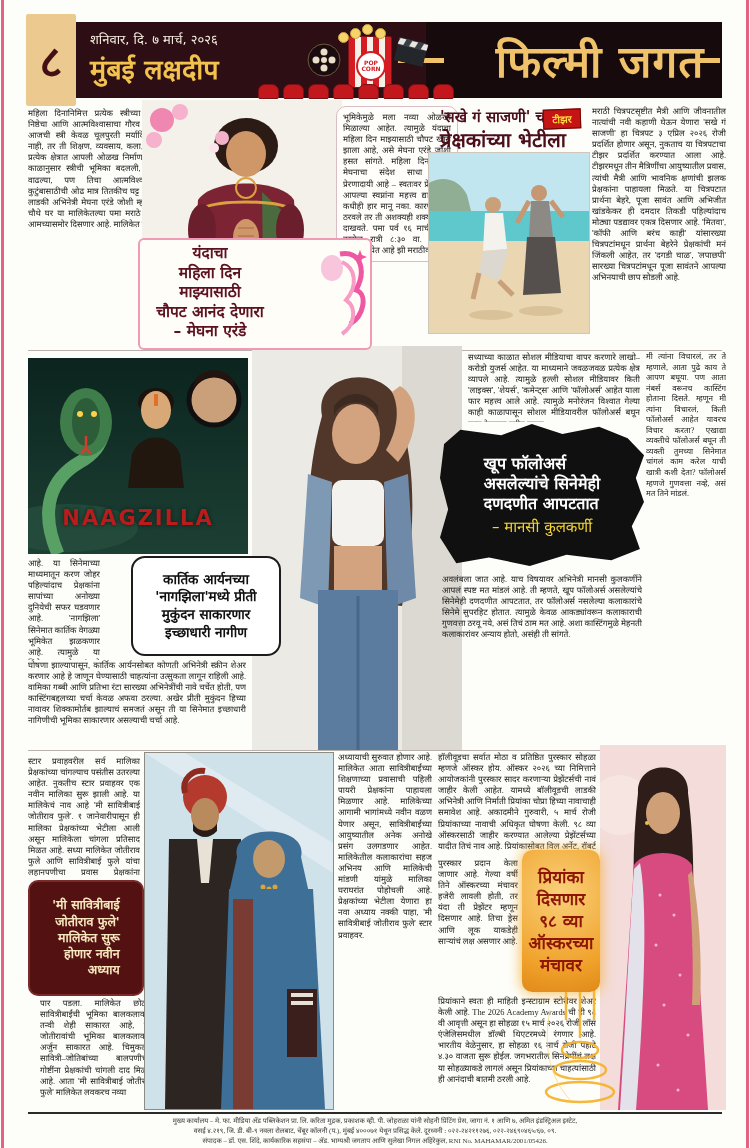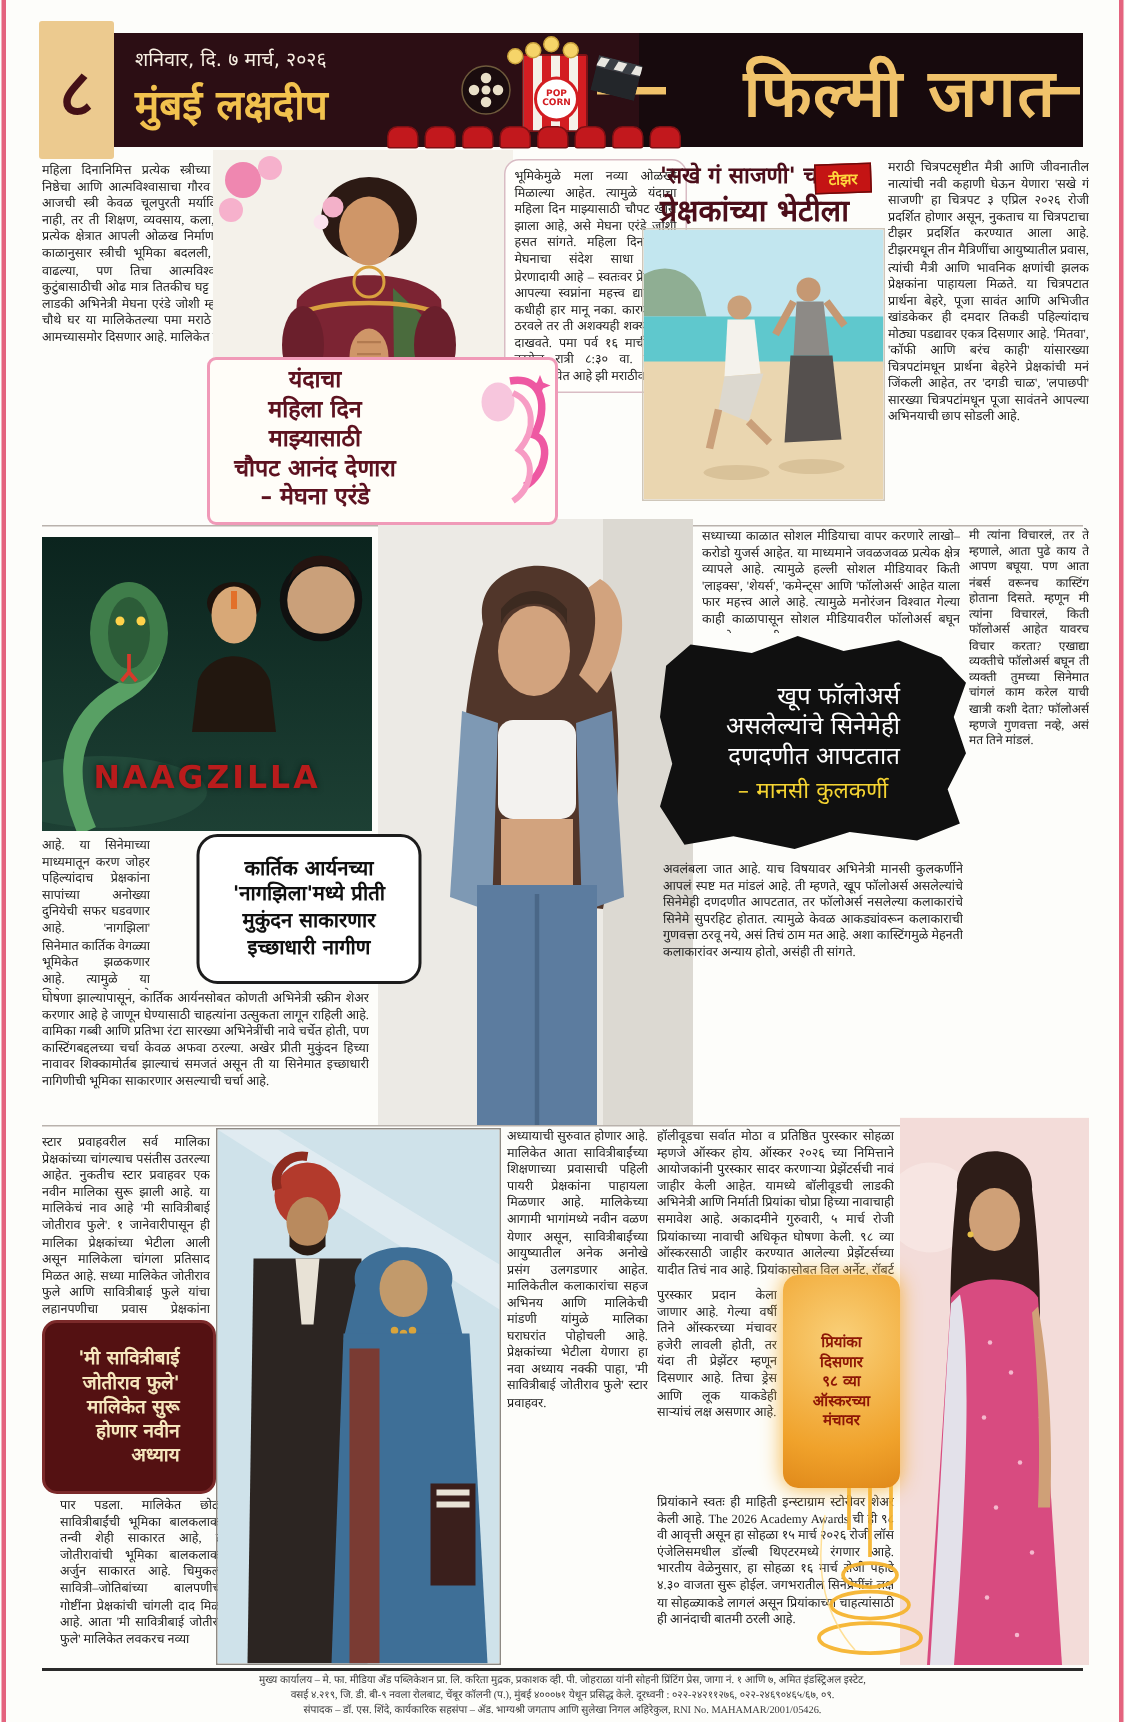--- a/index.html
+++ b/index.html
@@ -44,31 +44,31 @@
          color:#ffd83d;font-family:"DejaVu Sans",sans-serif;font-weight:bold;font-size:10px;
          display:flex;align-items:center;justify-content:center;transform:rotate(-2deg);}
   
   #h3box{position:absolute;left:104px;top:556px;width:146px;height:96px;background:#fff;border:2.5px solid #1c1c1c;
          border-radius:14px;z-index:5;display:flex;align-items:center;justify-content:center;margin-left:27px;}
   #h3text{font-family:"DejaVu Sans",sans-serif;font-weight:bold;font-size:13.5px;line-height:1.3;color:#101010;text-align:center;}
   
   #h4shape{position:absolute;left:440px;top:424px;width:204px;height:142px;background:#101010;z-index:5;
          clip-path:polygon(2% 14%,10% 4%,30% 8%,45% 0%,60% 7%,78% 2%,92% 10%,100% 22%,96% 38%,100% 55%,94% 72%,98% 88%,84% 96%,62% 92%,44% 100%,24% 94%,8% 98%,0% 80%,4% 60%,0% 38%);
          display:flex;flex-direction:column;align-items:center;justify-content:center;}
-  #h4text{font-family:"DejaVu Sans",sans-serif;font-weight:normal;font-size:16px;line-height:1.25;color:#fff;text-align:right;}
+  #h4text{font-family:"DejaVu Sans",sans-serif;font-weight:bold;font-size:16px;line-height:1.25;color:#fff;text-align:left;}
   #h4credit{font-family:"DejaVu Sans",sans-serif;font-weight:normal;font-size:15px;color:#f5d432;margin-top:2px;}
   
   #h5box{position:absolute;left:28px;top:880px;width:112px;height:112px;background:#541112;border:2px solid #7b2a2a;
          border-radius:10px;display:flex;align-items:center;justify-content:center;}
   #h5text{font-family:"DejaVu Sans",sans-serif;font-weight:bold;font-size:12.5px;line-height:1.3;color:#f6e7bd;text-align:right;}
   
   #h6box{position:absolute;left:522px;top:850px;width:78px;height:142px;border-radius:10px;z-index:6;
          background:radial-gradient(circle at 50% 30%,#f9d079,#f0a22b 70%,#e0891a);
          display:flex;align-items:center;justify-content:center;box-shadow:0 0 14px #f5b23a;}
-  #h6text{font-family:"DejaVu Sans",sans-serif;font-weight:bold;font-size:10px;line-height:1.3;color:#8d1606;text-align:center;}
+  #h6text{font-family:"DejaVu Sans",sans-serif;font-weight:bold;font-size:17px;line-height:1.3;color:#8d1606;text-align:center;}
   .photo{position:absolute;overflow:hidden;}
   .photo svg{display:block;}
   #naaglogo{position:absolute;left:0;right:0;top:148px;text-align:center;font-family:"DejaVu Sans",sans-serif;
          font-weight:bold;font-size:21px;letter-spacing:2px;color:#b91c1c;text-shadow:0 0 4px #0a1f18;}
   
   #footrule{position:absolute;left:28px;top:1112px;width:694px;height:2px;background:#2a2a2a;}
   .foot{position:absolute;left:28px;width:694px;text-align:center;font-size:6.9px;color:#3a3a3a;line-height:1.5;}
 </style>
 </head>
 <body>

